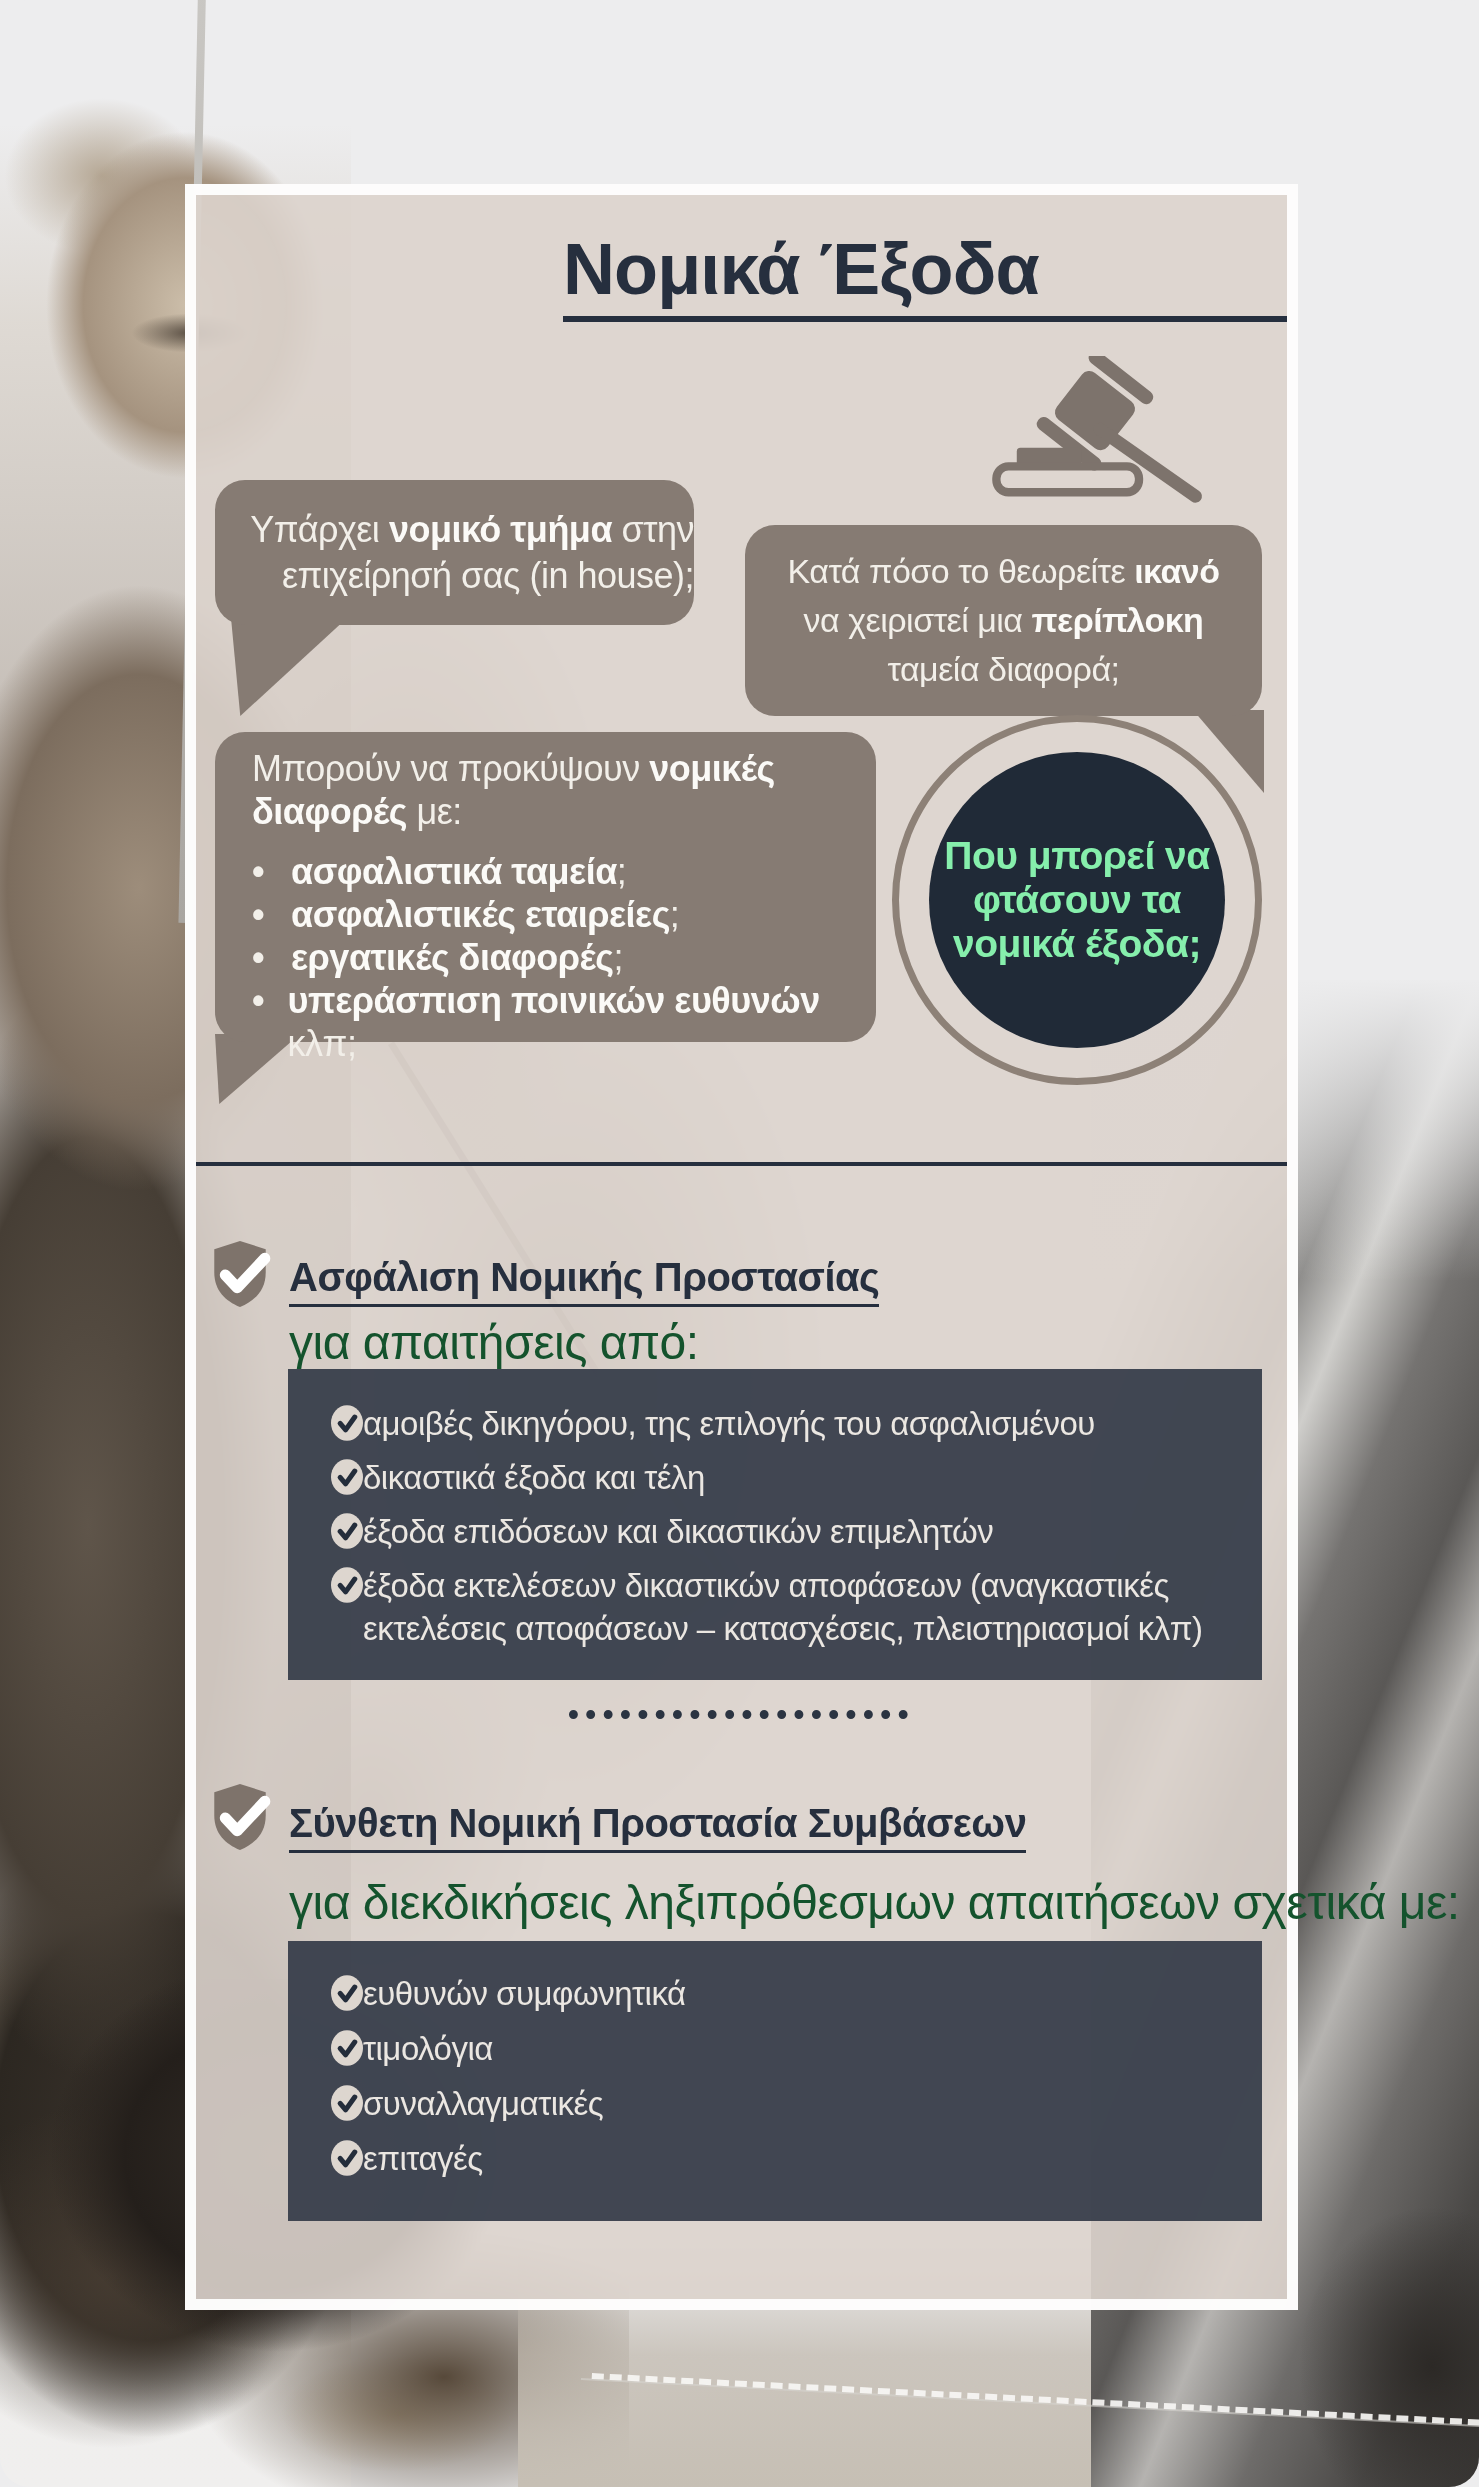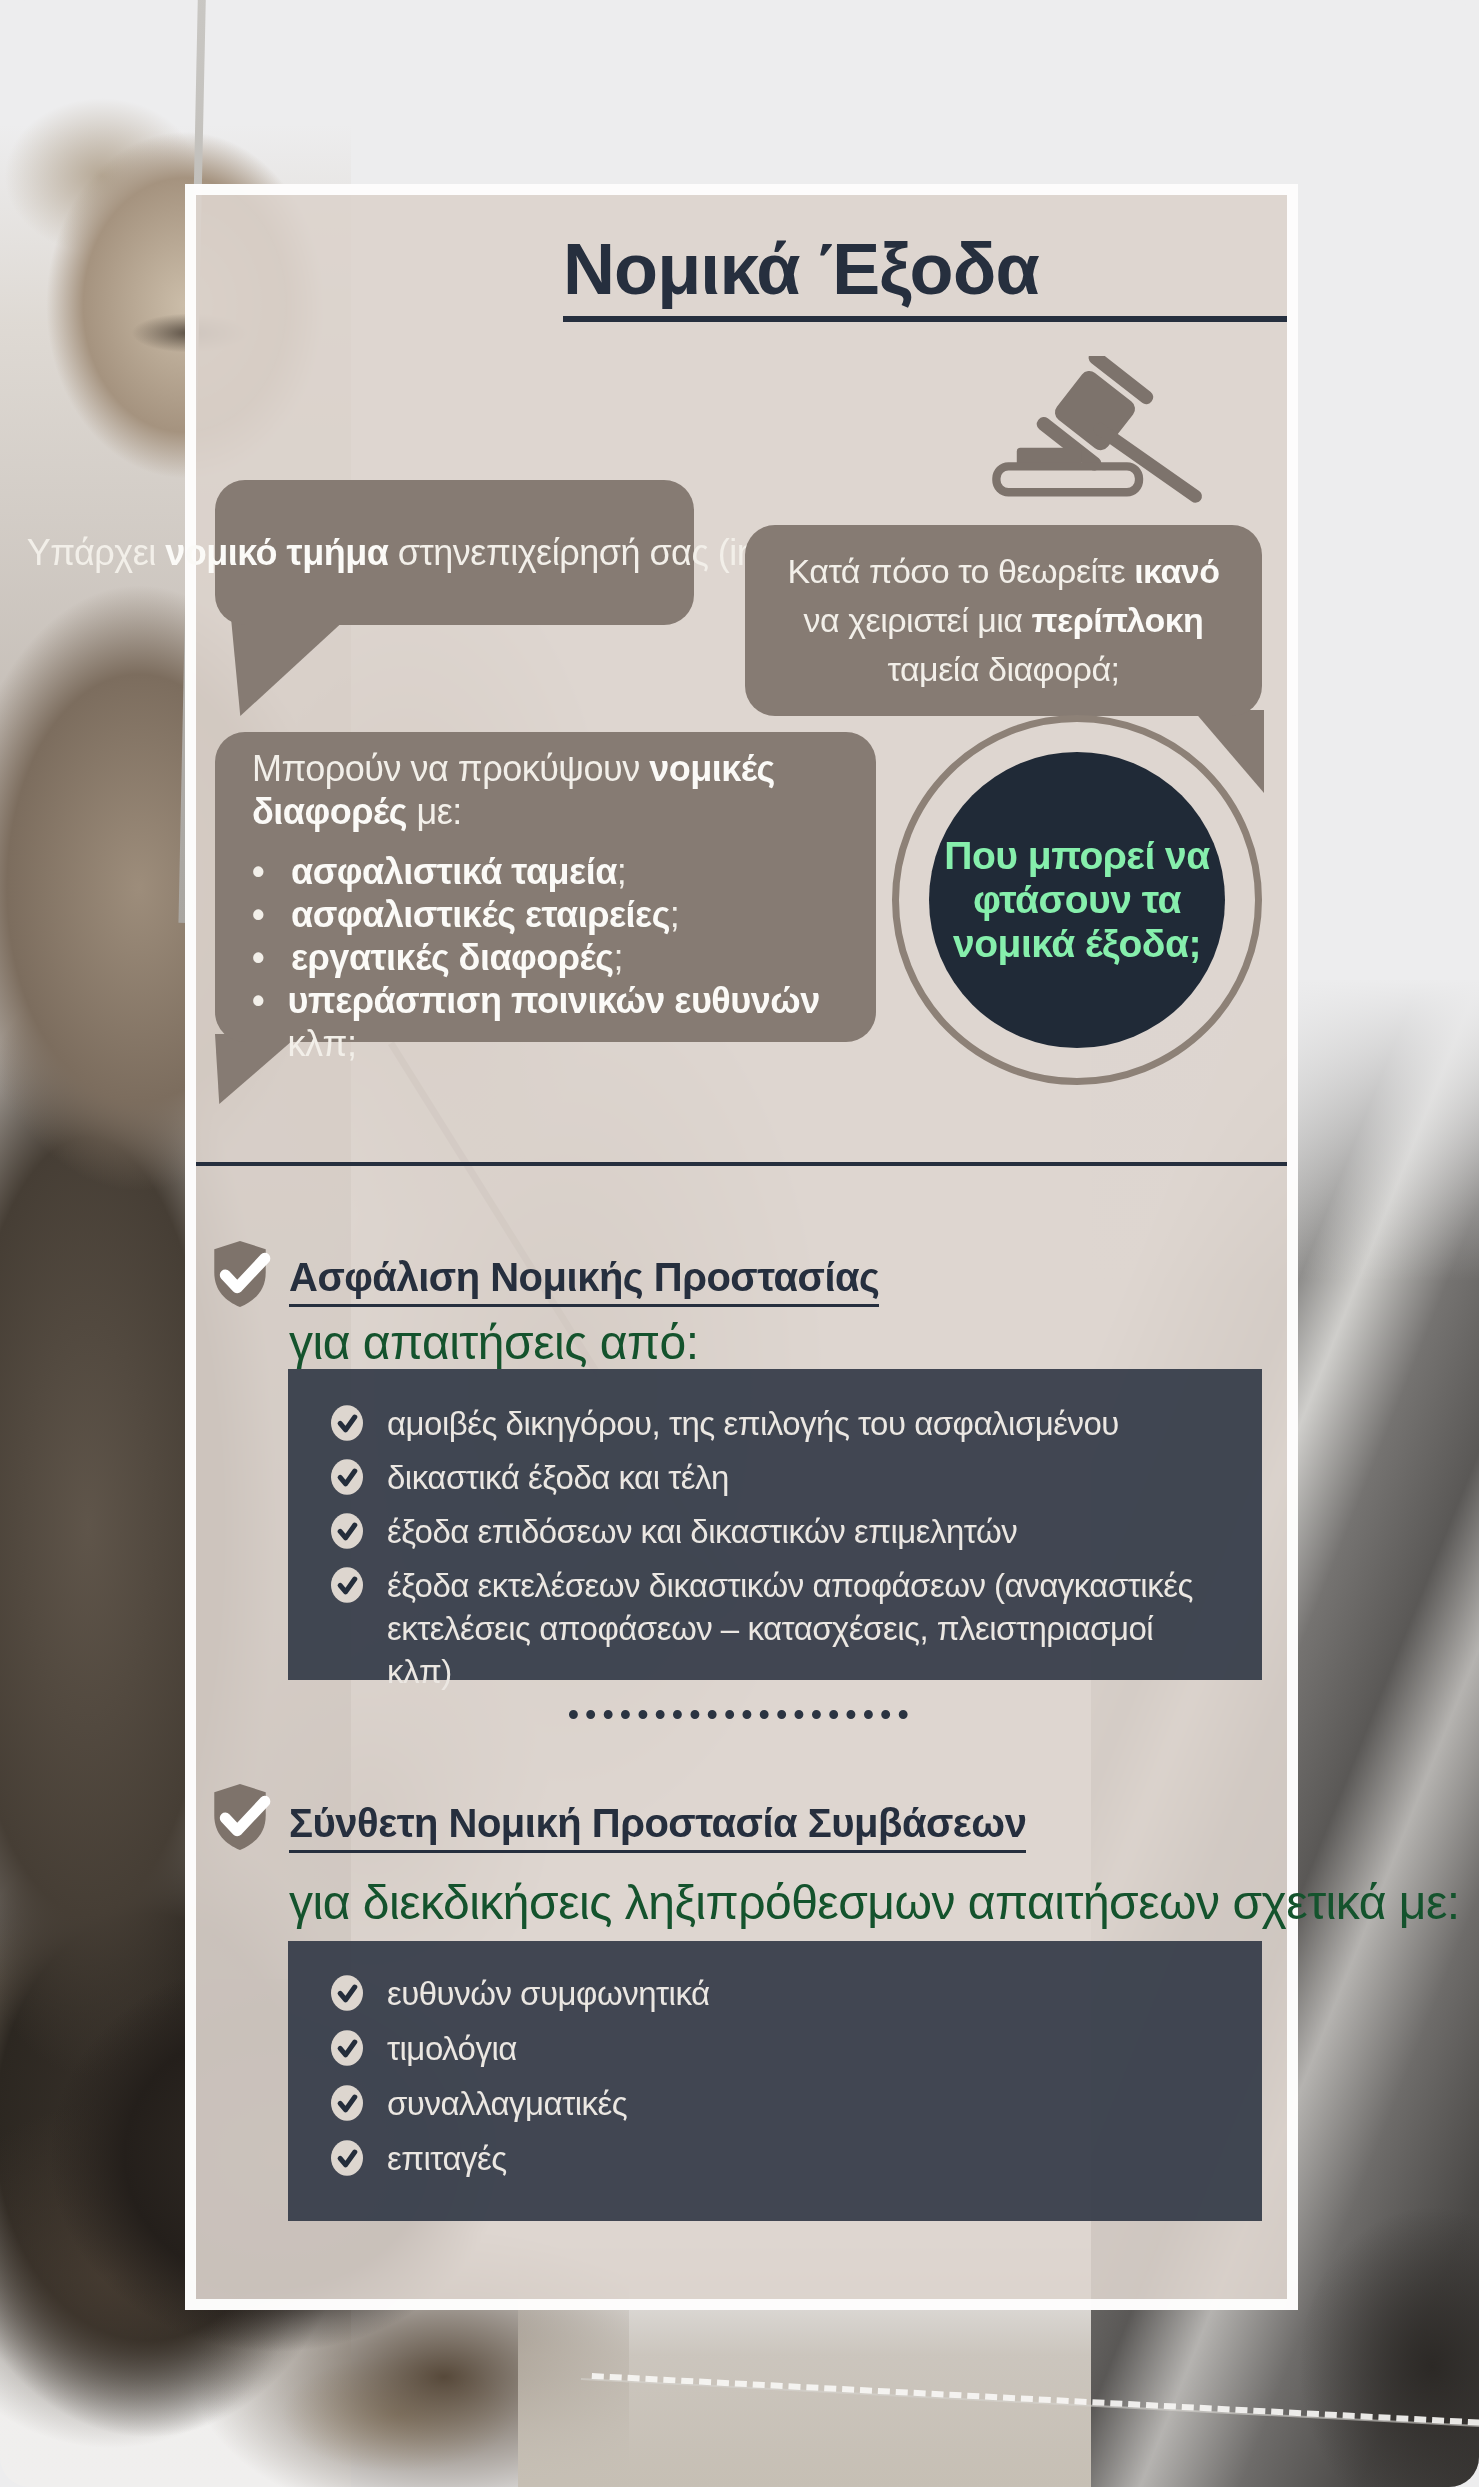--- a/index.html
+++ b/index.html
@@ -90,21 +90,21 @@
   }
   .title-underline{left:563px;top:316px;width:724px;height:5.5px;background:#262f3e;}
   
   .bubble{
     background:#867b73;border-radius:30px;color:#f2efe9;
     letter-spacing:-0.5px;
   }
   .bubble b{color:#fbfaf7;}
   .tail{background:#867b73;}
   .bubble-1{left:215px;top:480px;width:479px;height:145px;
-    display:flex;flex-direction:row;justify-content:center;align-items:center;
+    display:flex;flex-direction:column;justify-content:center;align-items:flex-end;
     font-size:36px;line-height:46px;text-align:center;}
   .tail-1{left:231px;top:618px;width:116px;height:98px;
     clip-path:polygon(0 0,100% 0,8% 100%);}
   .bubble-2{left:745px;top:525px;width:517px;height:191px;
     display:flex;flex-direction:column;justify-content:center;align-items:center;
     font-size:34px;line-height:49px;text-align:right;}
   .tail-2{left:1193px;top:710px;width:71px;height:83px;
     clip-path:polygon(0 0,100% 0,100% 100%);}
   .bubble-3{left:215px;top:732px;width:661px;height:310px;
     padding:15px 31px 16.6px 37px;font-size:36px;line-height:43px;}
@@ -138,21 +138,21 @@
   .sub-2{left:289px;top:1877px;}
   
   .panel{
     background:rgba(56,62,75,.95);color:#ebe7e2;
     display:flex;flex-direction:column;
   }
   .panel-1{left:288px;top:1369px;width:974px;height:311px;padding:33px 43px 26px 43px;gap:11px;}
   .panel-2{left:288px;top:1941px;width:974px;height:280px;padding:31px 43px 26px 43px;gap:12px;}
   .p-row{display:flex;align-items:flex-start;}
   .p-badge{flex:0 0 32px;width:32px;height:36px;margin-top:2.8px;}
-  .p-text{margin-left:24px;font-size:33px;line-height:43px;letter-spacing:-0.5px;}
+  .p-text{font-size:33px;line-height:43px;letter-spacing:-0.5px;}
   
   .dots{
     left:196px;top:1699px;width:1091px;text-align:center;
     font-size:31px;font-weight:bold;letter-spacing:6.5px;color:#2b3442;line-height:1;
   }
   .gavel{left:989px;top:356px;}
 </style>
 </head>
 <body>
 

